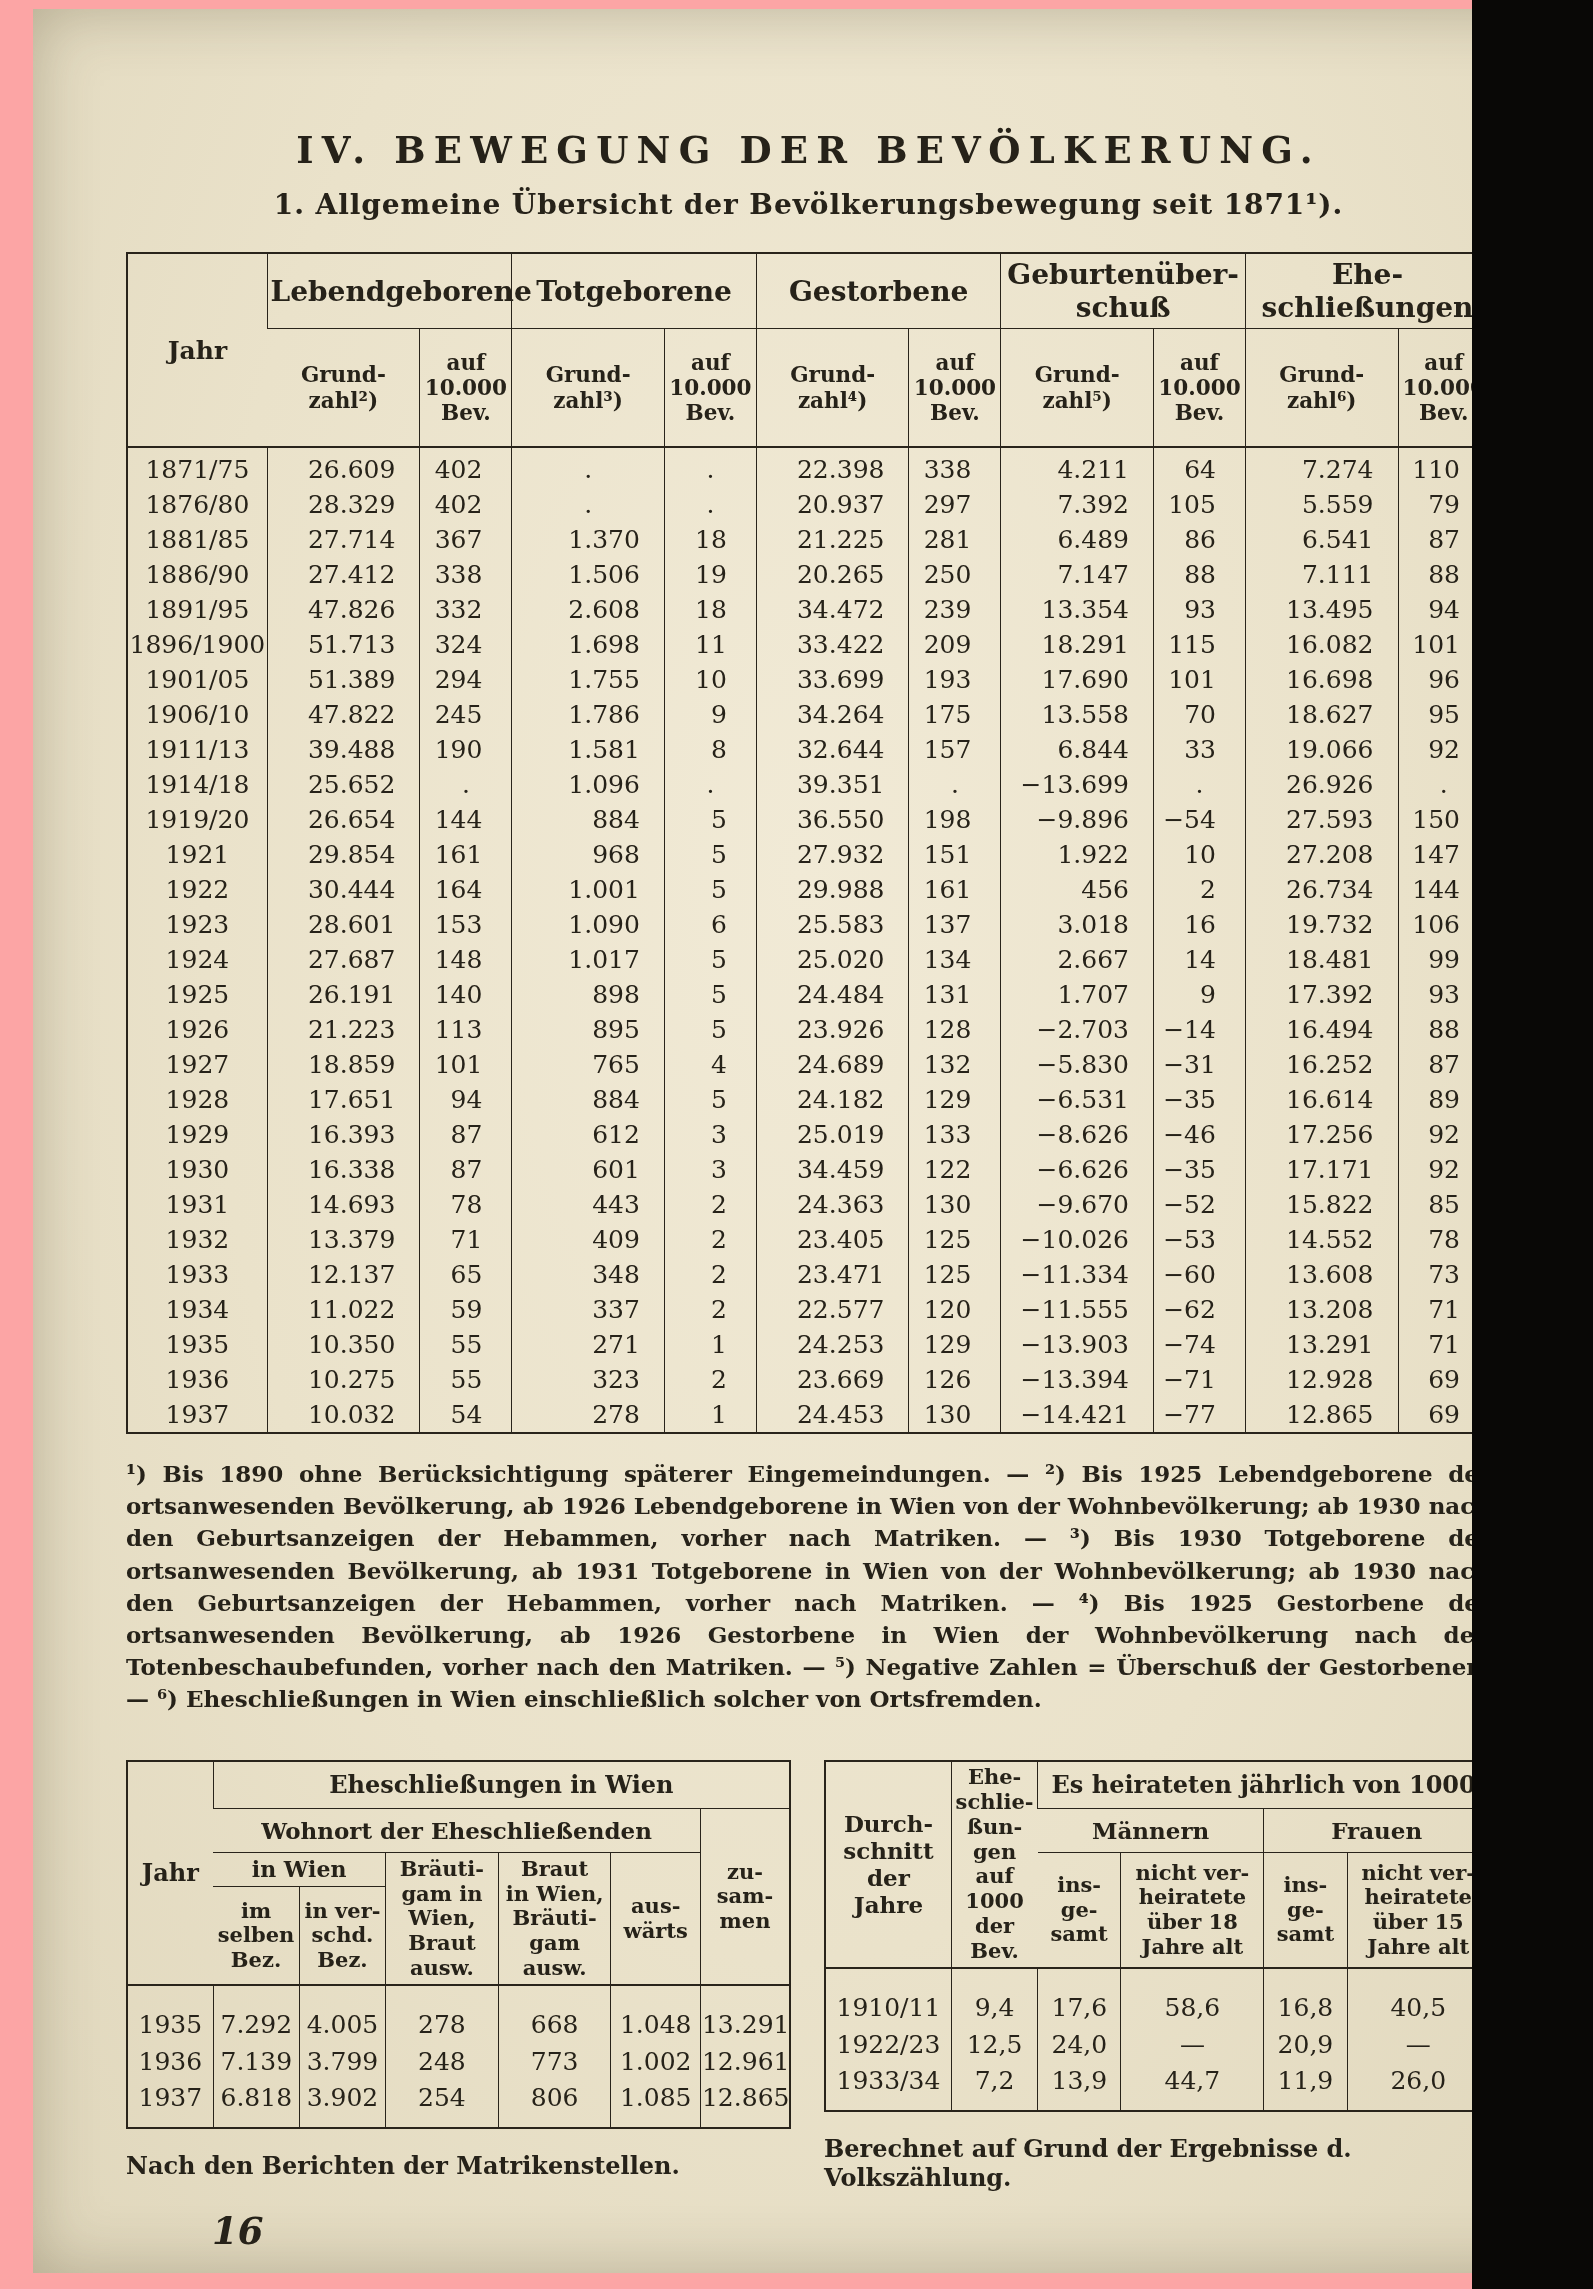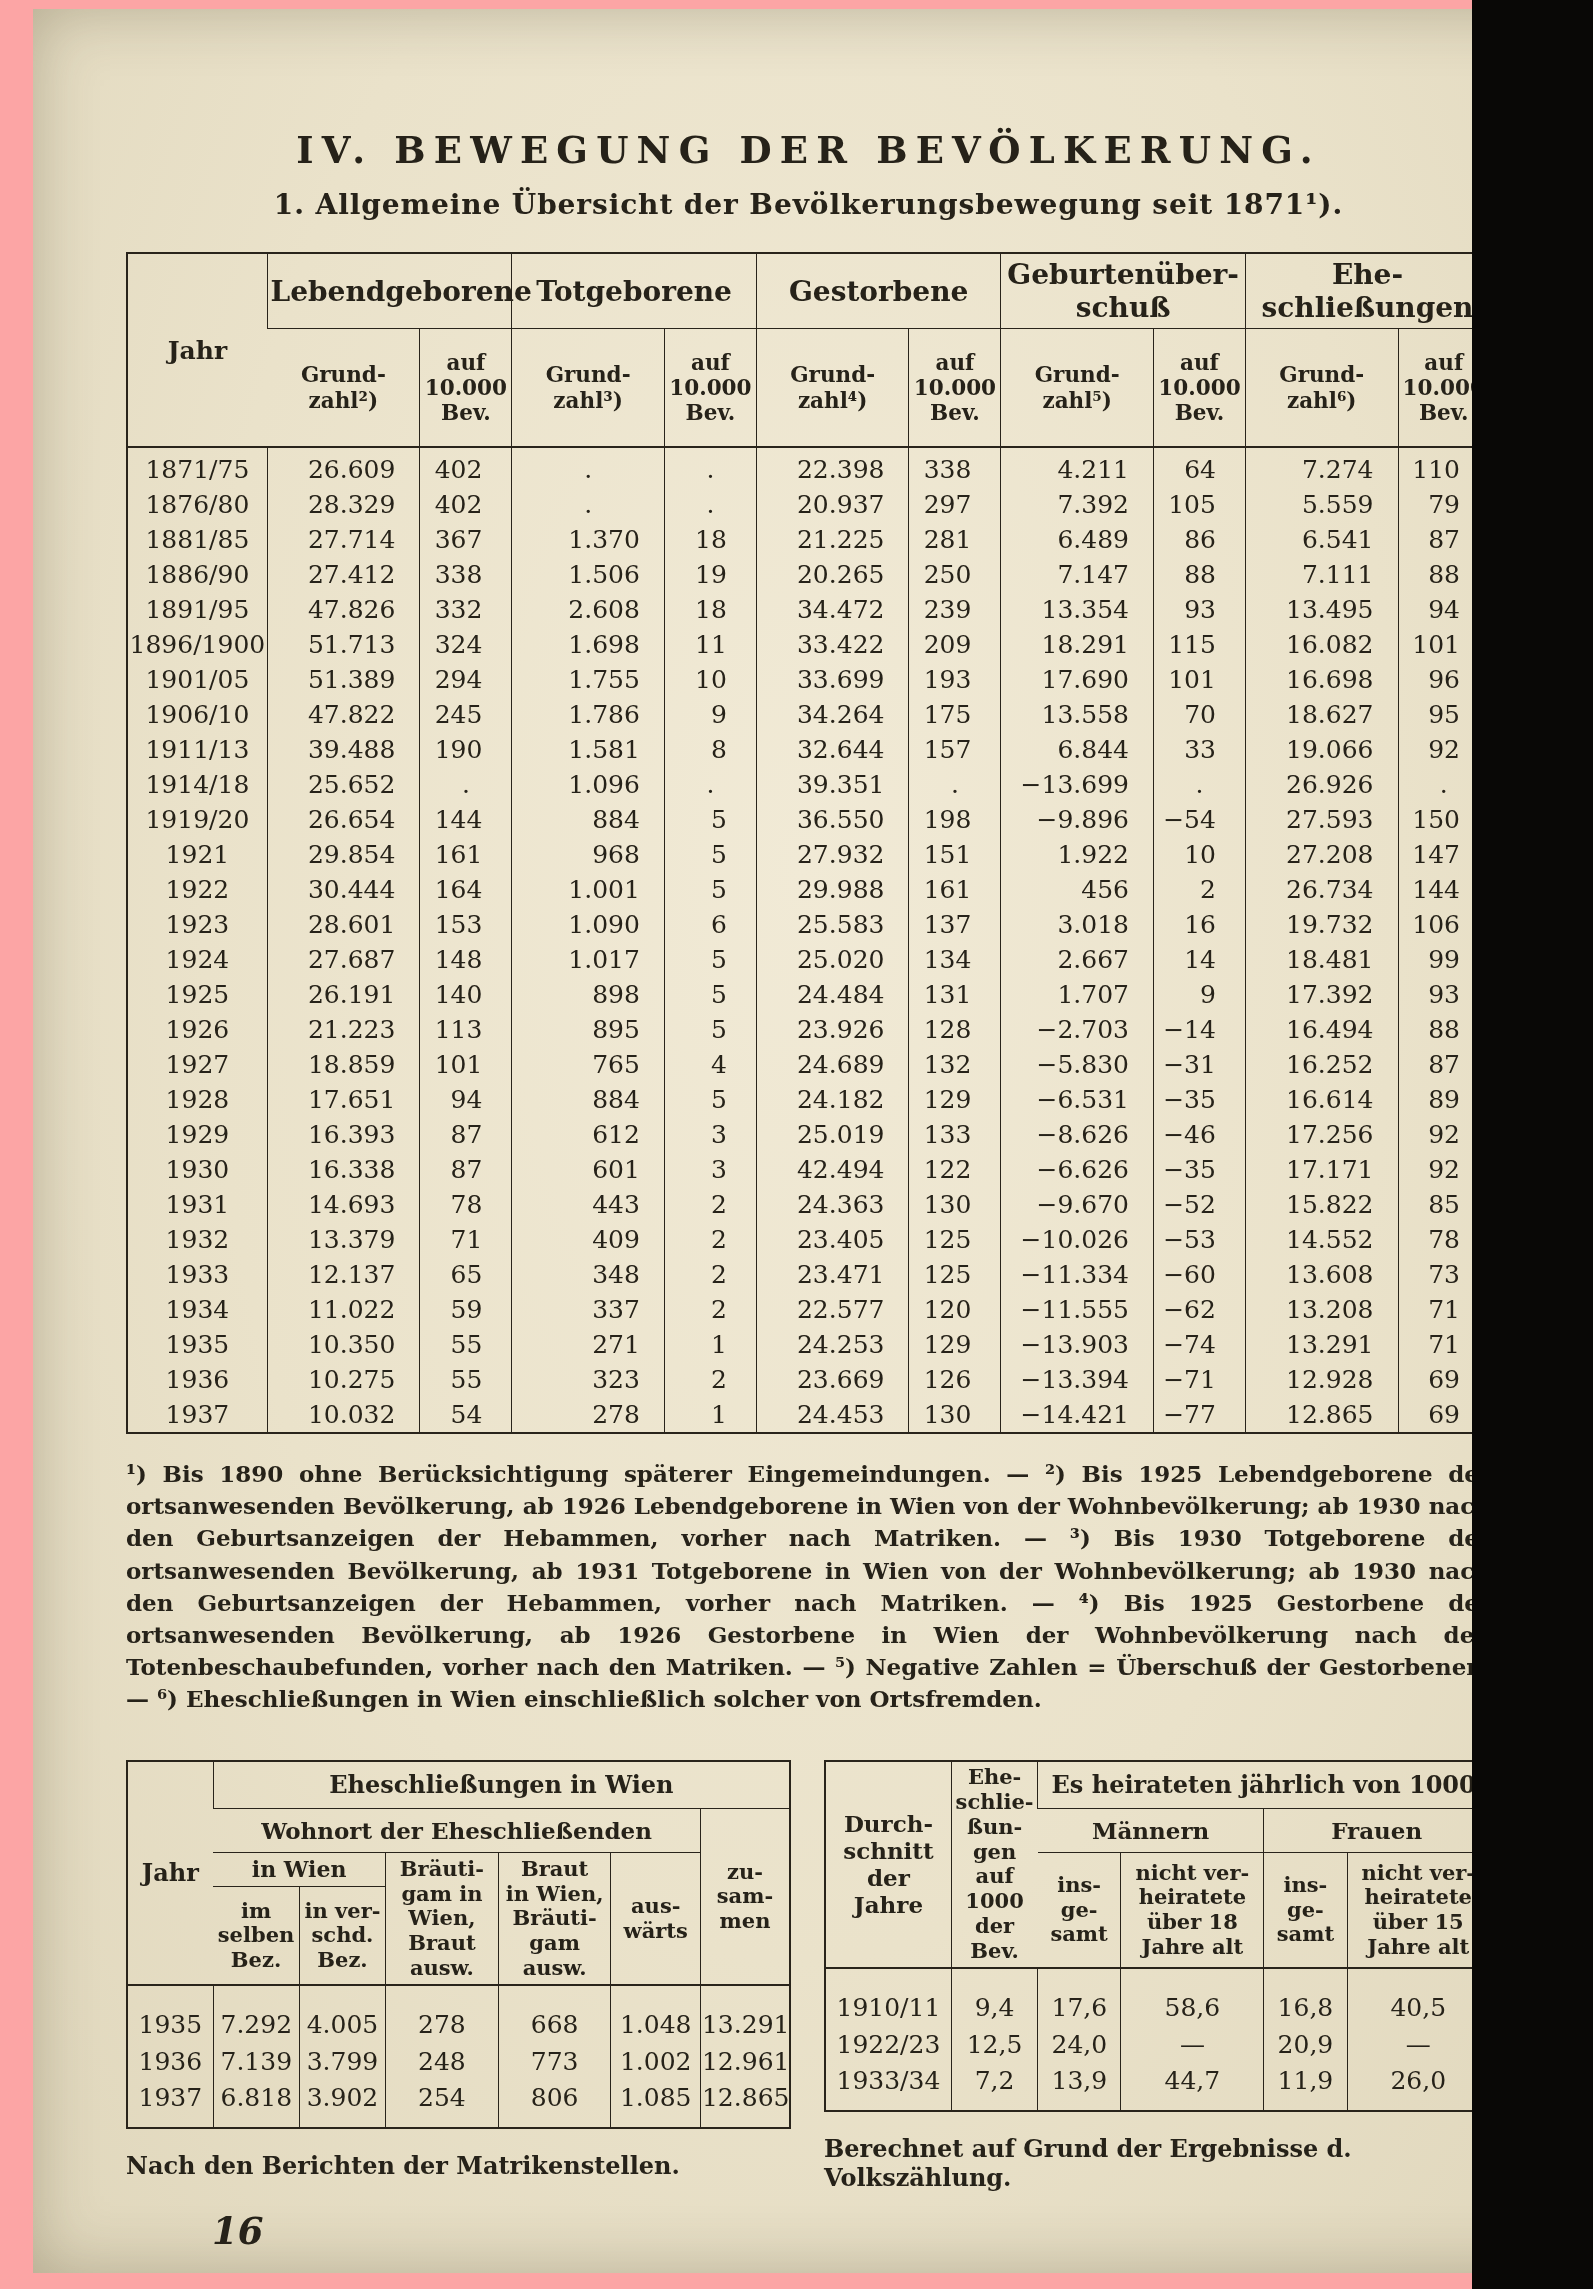--- a/index.html
+++ b/index.html
@@ -417,21 +417,21 @@
               <td>−46</td>
               <td>17.256</td>
               <td>92</td>
             </tr>
             <tr>
               <td class="jahr">1930</td>
               <td>16.338</td>
               <td>87</td>
               <td>601</td>
               <td>3</td>
-              <td>42.494</td>
+              <td>34.459</td>
               <td>122</td>
               <td>−6.626</td>
               <td>−35</td>
               <td>17.171</td>
               <td>92</td>
             </tr>
             <tr>
               <td class="jahr">1931</td>
               <td>14.693</td>
               <td>78</td>

